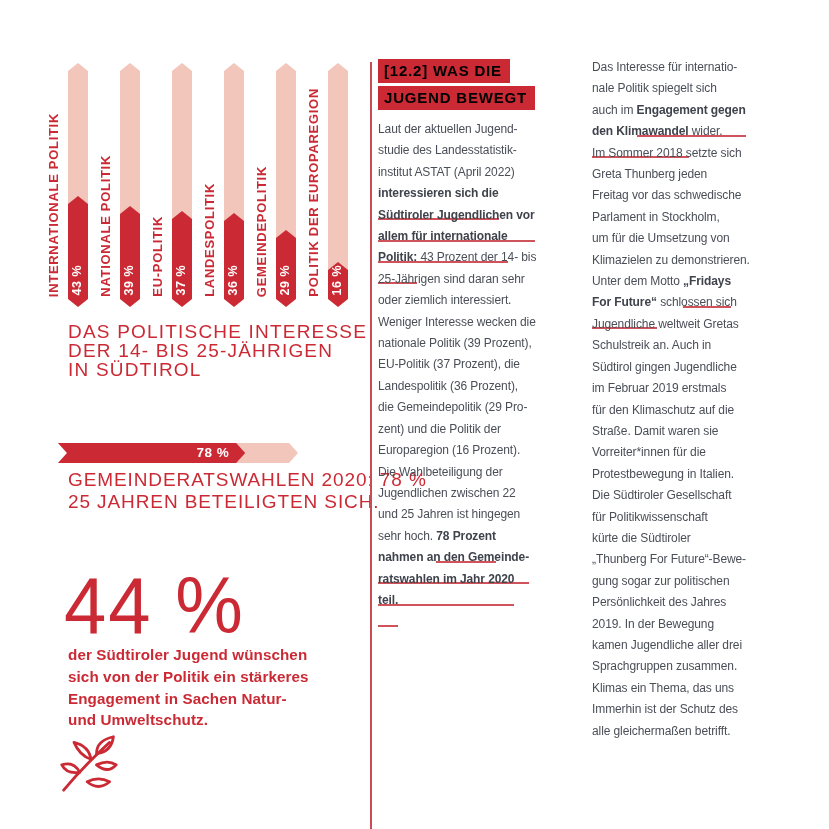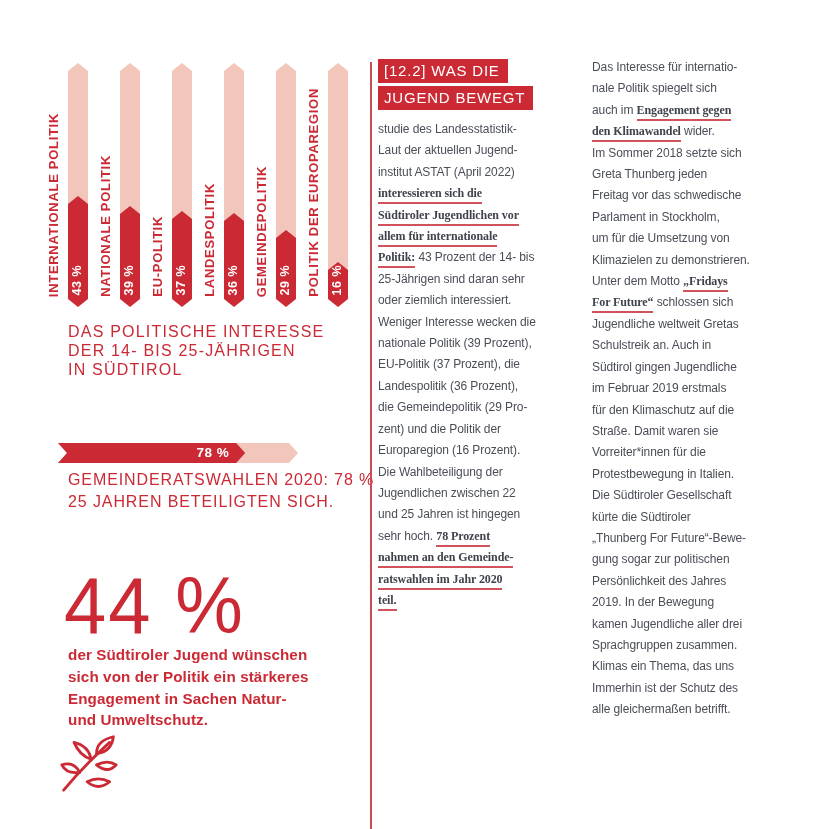--- a/index.html
+++ b/index.html
@@ -27,45 +27,45 @@
   .barwrap{position:absolute;left:22px;top:0;width:20px;height:244px;}
   .pinkseg{position:absolute;top:0;left:0;width:100%;background:var(--pink);
     clip-path:polygon(0 8px,50% 0,100% 8px,100% 100%,0 100%);}
   .redseg{position:absolute;bottom:0;left:0;width:100%;background:var(--red);
     clip-path:polygon(0 8px,50% 0,100% 8px,100% calc(100% - 8px),50% 100%,0 calc(100% - 8px));}
   .val{
     position:absolute;bottom:12px;left:2px;writing-mode:vertical-rl;transform:rotate(180deg);
     color:#fff;font-weight:bold;font-size:12.5px;letter-spacing:0.5px;white-space:nowrap;
   }
   
-  .cap .ln{line-height:19px;font-size:16px;color:var(--red);letter-spacing:1.2px;}
+  .cap .ln{line-height:19px;font-size:19px;color:var(--red);letter-spacing:1.2px;}
   #chart-caption{left:68px;top:322px;}
   #turnout-caption{left:68px;top:469px;}
   #turnout-caption .ln{line-height:21.5px;letter-spacing:0.9px;}
   
   #ribbon{left:58px;top:443px;width:240px;height:20px;}
   .ribshape{clip-path:polygon(0 0,calc(100% - 9px) 0,100% 50%,calc(100% - 9px) 100%,0 100%,9px 50%);}
   .rib-pink{position:absolute;inset:0;background:var(--pink);}
   .rib-red{position:absolute;top:0;left:0;height:100%;background:var(--red);}
   .rib-val{position:absolute;top:0;right:16px;line-height:20px;color:#fff;font-weight:bold;font-size:13.5px;letter-spacing:0.5px;}
   
   #stat44{left:64px;top:566px;font-size:80px;line-height:1;color:var(--red);letter-spacing:2px;transform:scaleX(0.95);transform-origin:left top;}
   #stat-caption{left:68px;top:644px;}
   #stat-caption .ln{line-height:21.8px;font-size:15.2px;font-weight:bold;color:var(--red);letter-spacing:0.1px;}
   #leaf{left:58px;top:733px;}
   
   #divider{left:370px;top:62px;width:2px;height:767px;background:#c94b54;}
   
   .body .ln{line-height:21.4px;font-size:12px;letter-spacing:-0.1px;color:var(--ink);}
   .body .b{font-weight:bold;color:var(--ink-bold);}
-  .body .u{border-bottom:2px solid var(--underline);padding-bottom:2px;font-family:Liberation Serif, serif;}
+  .body .u{border-bottom:2px solid var(--underline);padding-bottom:18px;}
   #midcol{left:378px;top:59px;width:196px;}
   #midcol .body{margin-top:9px;}
   .hl-line{
-    display:table;background:var(--red);color:#ffffff;font-weight:normal;font-size:15px;
+    display:table;background:var(--red);color:#000000;font-weight:bold;font-size:15px;
     letter-spacing:0.8px;padding:3px 8px 4px 6px;margin-bottom:3px;white-space:nowrap;
   }
   #rightcol{left:592px;top:57px;width:215px;}
 </style>
 </head>
 <body>
 
 <div class="page">
 
   <div class="abs" id="chart">
@@ -159,22 +159,22 @@
   </div>
 
   <div class="abs" id="divider"></div>
 
   <div class="abs" id="midcol">
     <div>
       <div class="hl-line">[12.2] WAS DIE</div>
       <div class="hl-line">JUGEND BEWEGT</div>
     </div>
     <div class="body">
+        <div class="ln"><span>Laut der aktuellen Jugend-</span></div>
         <div class="ln"><span>studie des Landesstatistik-</span></div>
-        <div class="ln"><span>Laut der aktuellen Jugend-</span></div>
         <div class="ln"><span>institut ASTAT (April 2022)</span></div>
         <div class="ln"><span class="b u">interessieren sich die</span></div>
         <div class="ln"><span class="b u">Südtiroler Jugendlichen vor</span></div>
         <div class="ln"><span class="b u">allem für internationale</span></div>
         <div class="ln"><span class="b u">Politik:</span><span> 43 Prozent der 14- bis</span></div>
         <div class="ln"><span>25-Jährigen sind daran sehr</span></div>
         <div class="ln"><span>oder ziemlich interessiert.</span></div>
         <div class="ln"><span>Weniger Interesse wecken die</span></div>
         <div class="ln"><span>nationale Politik (39 Prozent),</span></div>
         <div class="ln"><span>EU-Politik (37 Prozent), die</span></div>
@@ -207,20 +207,21 @@
       <div class="ln"><span class="b u">For Future“</span><span> schlossen sich</span></div>
       <div class="ln"><span>Jugendliche weltweit Gretas</span></div>
       <div class="ln"><span>Schulstreik an. Auch in</span></div>
       <div class="ln"><span>Südtirol gingen Jugendliche</span></div>
       <div class="ln"><span>im Februar 2019 erstmals</span></div>
       <div class="ln"><span>für den Klimaschutz auf die</span></div>
       <div class="ln"><span>Straße. Damit waren sie</span></div>
       <div class="ln"><span>Vorreiter*innen für die</span></div>
       <div class="ln"><span>Protestbewegung in Italien.</span></div>
       <div class="ln"><span>Die Südtiroler Gesellschaft</span></div>
+      <div class="ln"><span>für Politikwissenschaft</span></div>
       <div class="ln"><span>kürte die Südtiroler</span></div>
       <div class="ln"><span>„Thunberg For Future“-Bewe-</span></div>
       <div class="ln"><span>gung sogar zur politischen</span></div>
       <div class="ln"><span>Persönlichkeit des Jahres</span></div>
       <div class="ln"><span>2019. In der Bewegung</span></div>
       <div class="ln"><span>kamen Jugendliche aller drei</span></div>
       <div class="ln"><span>Sprachgruppen zusammen.</span></div>
       <div class="ln"><span>Klimas ein Thema, das uns</span></div>
       <div class="ln"><span>Immerhin ist der Schutz des</span></div>
       <div class="ln"><span>alle gleichermaßen betrifft.</span></div>

